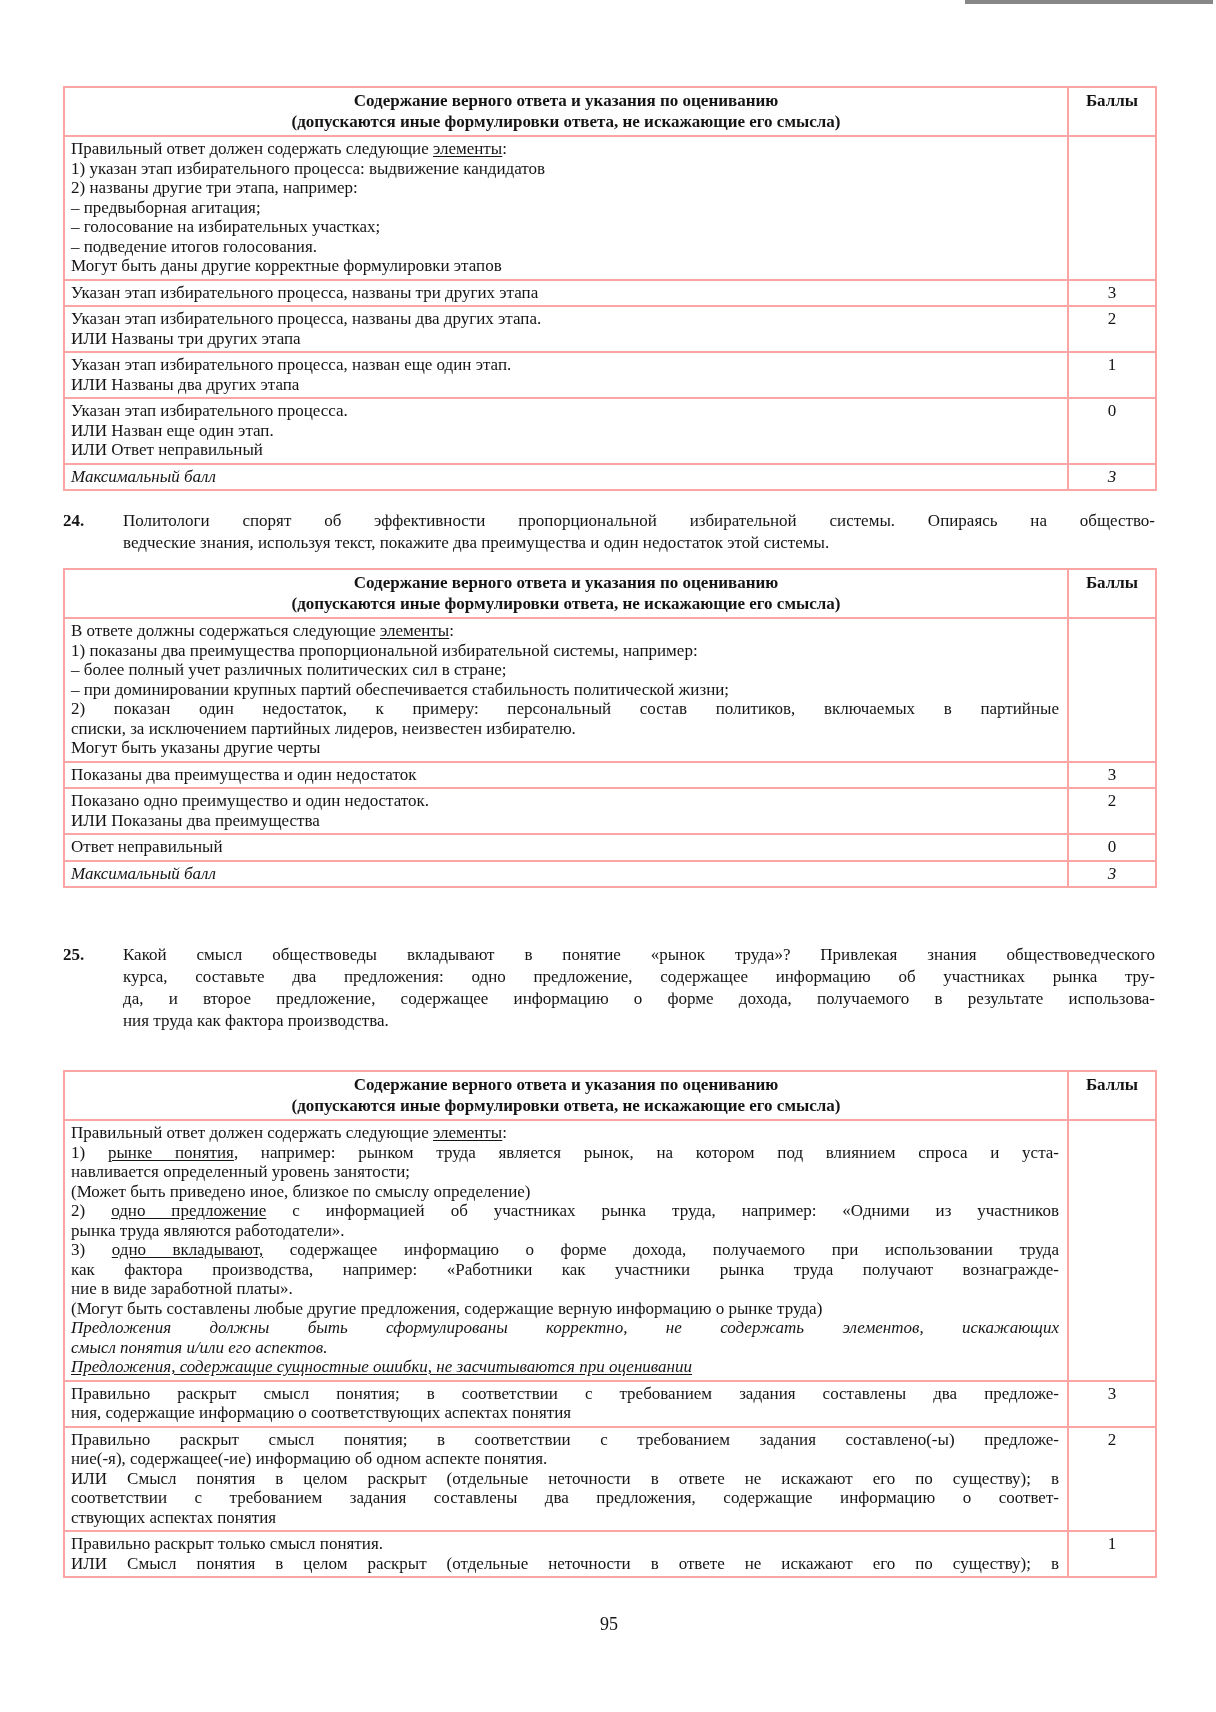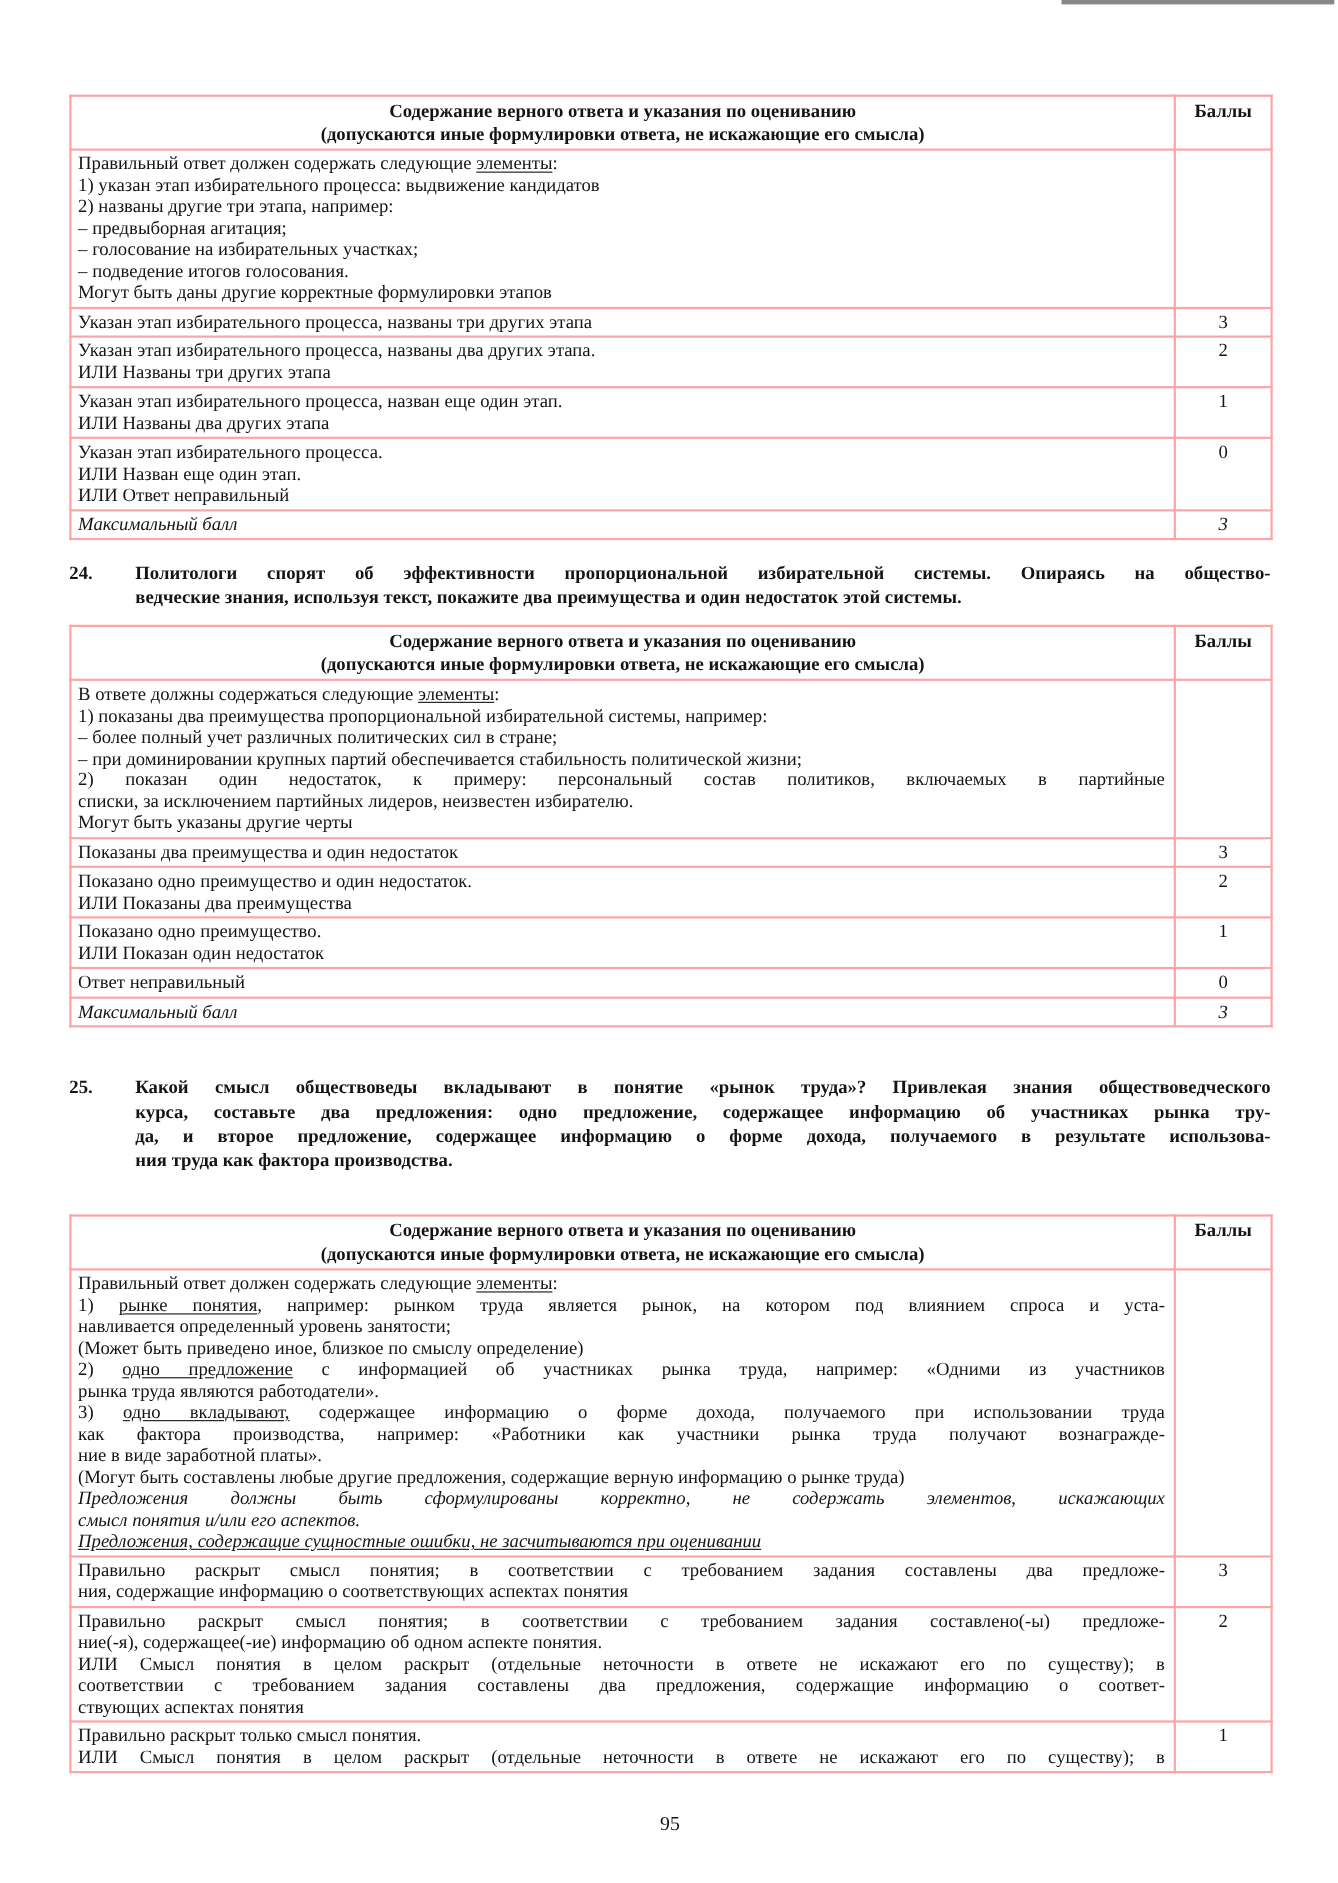--- a/index.html
+++ b/index.html
@@ -22,26 +22,26 @@
   .score{font-size:17px;line-height:19.5px;text-align:center;padding-top:2px;}
   .line{min-height:19.5px;}
   .jl{text-align:justify;text-align-last:justify;}
   .u{text-decoration:underline;text-underline-offset:2px;}
   .it{font-style:italic;}
   .max-label{font-style:italic;padding-right:8px;}
   .max-score{font-style:italic;}
 
   .question{display:flex;width:1092px;}
   .q24{margin-top:19px;}
-  .q25{margin-top:44px;}
+  .q25{margin-top:56px;}
   .t2{margin-top:14px;}
   .t3{margin-top:38px;}
   .qnum{width:60px;font-weight:bold;font-size:17px;line-height:22px;flex:0 0 60px;}
   .qtext{flex:1;font-size:17px;line-height:22px;}
-  .qtext .line{min-height:22px;font-weight:bold;}
+  .qtext .line{min-height:22px;}
 
   .pageno{margin-top:36px;text-align:center;font-size:18px;width:1092px;}
 </style>
 </head>
 <body>
 
 <div class="page">
   <div class="scan-streak"></div>
 
   <table class="rubric">
@@ -142,27 +142,20 @@
           <div class="line">Показаны два преимущества и один недостаток</div>
         </td>
         <td class="score">3</td>
       </tr>
       <tr>
         <td class="cell">
           <div class="line">Показано одно преимущество и один недостаток.</div>
           <div class="line">ИЛИ Показаны два преимущества</div>
         </td>
         <td class="score">2</td>
-      </tr>
-      <tr>
-        <td class="cell">
-          <div class="line">Показано одно преимущество.</div>
-          <div class="line">ИЛИ Показан один недостаток</div>
-        </td>
-        <td class="score">1</td>
       </tr>
       <tr>
         <td class="cell">
           <div class="line">Ответ неправильный</div>
         </td>
         <td class="score">0</td>
       </tr>
       <tr>
         <td class="cell max-label">Максимальный балл</td>
         <td class="score max-score">3</td>

